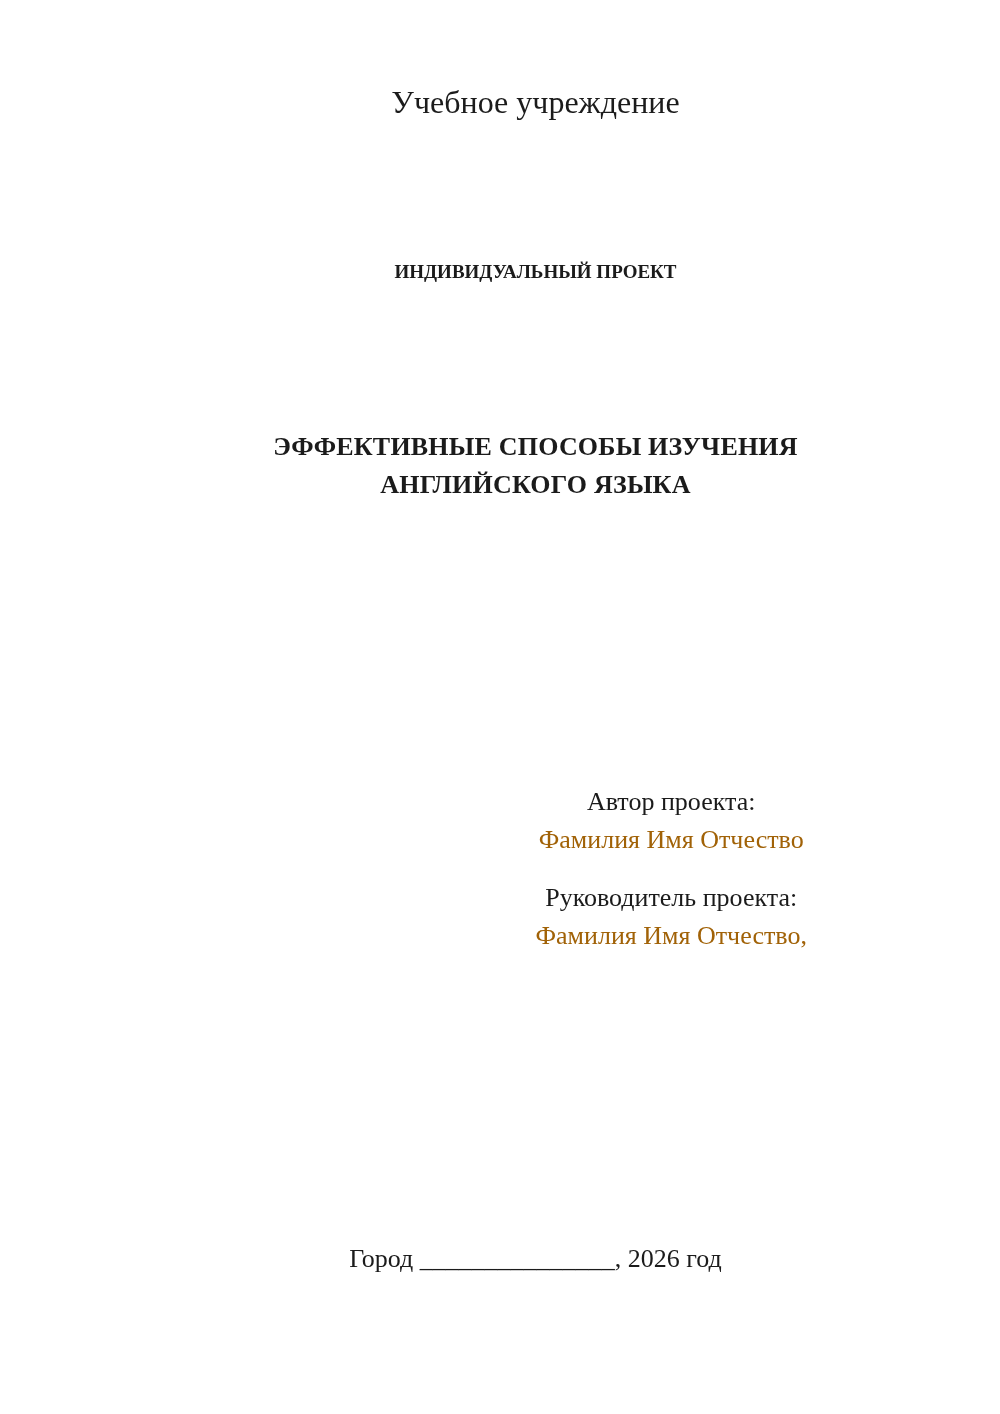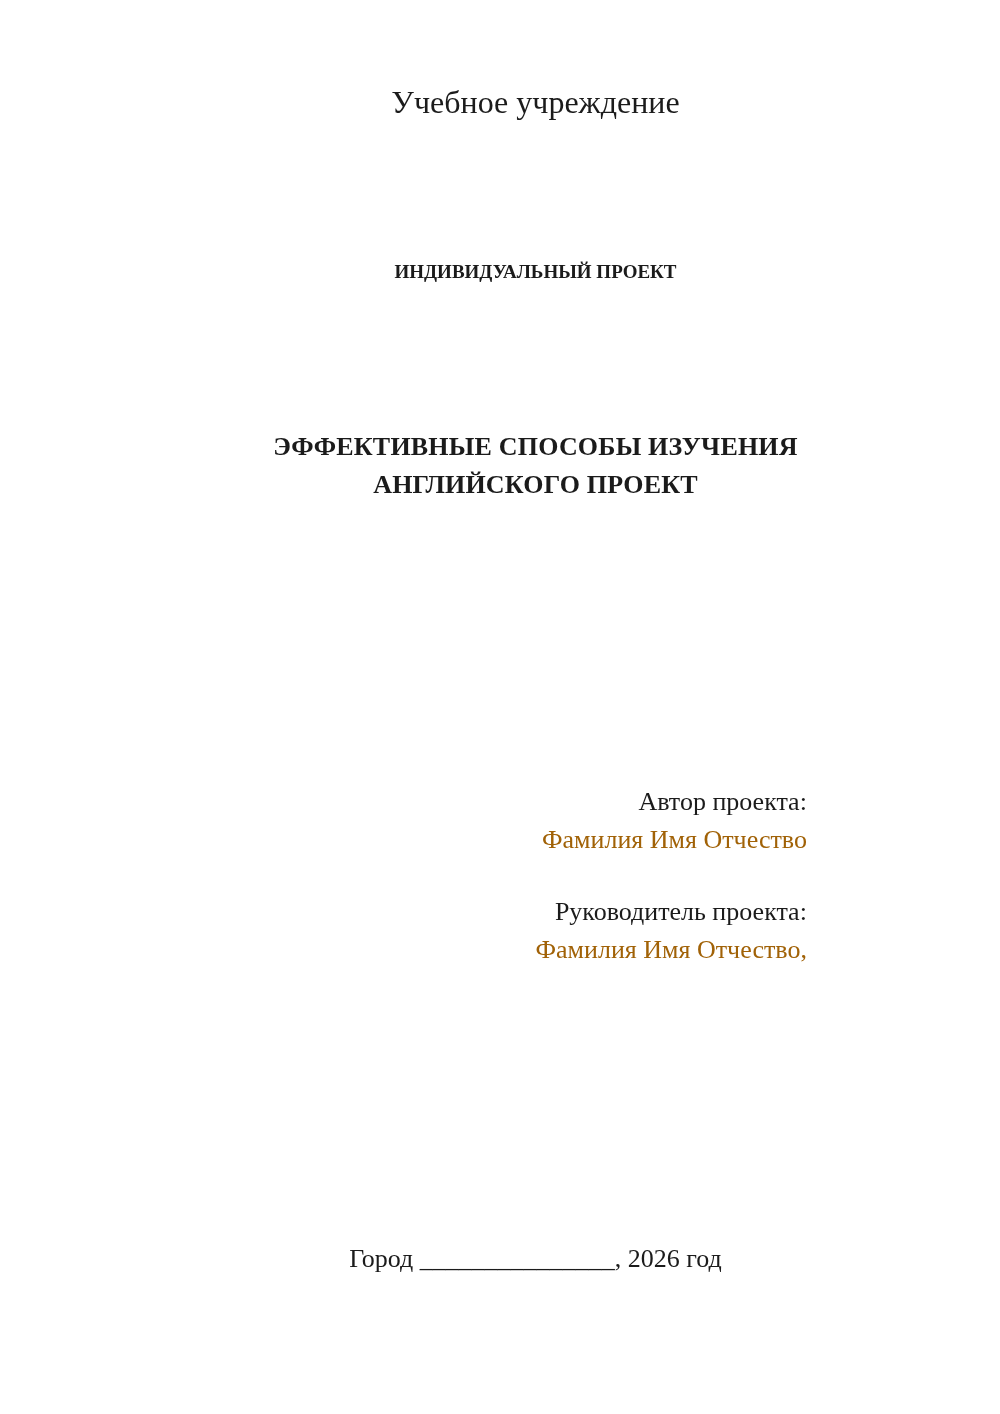--- a/index.html
+++ b/index.html
@@ -44,27 +44,27 @@
     top: 428px;
     font-size: 26px;
     line-height: 38px;
     font-weight: bold;
     letter-spacing: 0.2px;
   }
   .credits {
     position: absolute;
     left: 50%;
     top: 783px;
-    text-align: right;
+    text-align: center;
     font-size: 26px;
     line-height: 38px;
     white-space: nowrap;
   }
   .credits .group-gap {
-    margin-top: 34px;
+    margin-top: 20px;
   }
   .muted {
     color: #a16207;
   }
   .footer-line {
     top: 1243px;
     font-size: 26px;
     line-height: 32px;
   }
 </style>
@@ -73,21 +73,21 @@
 
 <div class="page">
   <div class="content">
 
     <div class="line-block institution">Учебное учреждение</div>
 
     <div class="line-block doc-type">ИНДИВИДУАЛЬНЫЙ ПРОЕКТ</div>
 
     <div class="line-block main-title">
       <span>ЭФФЕКТИВНЫЕ СПОСОБЫ ИЗУЧЕНИЯ</span><br>
-      <span>АНГЛИЙСКОГО ПРОЕКТ</span>
+      <span>АНГЛИЙСКОГО ЯЗЫКА</span>
     </div>
 
     <div class="credits">
       <div>Автор проекта:</div>
       <div class="muted">Фамилия Имя Отчество</div>
       <div class="group-gap">Руководитель проекта:</div>
       <div class="muted">Фамилия Имя Отчество,</div>
     </div>
 
     <div class="line-block footer-line">Город _______________, 2026 год</div>

